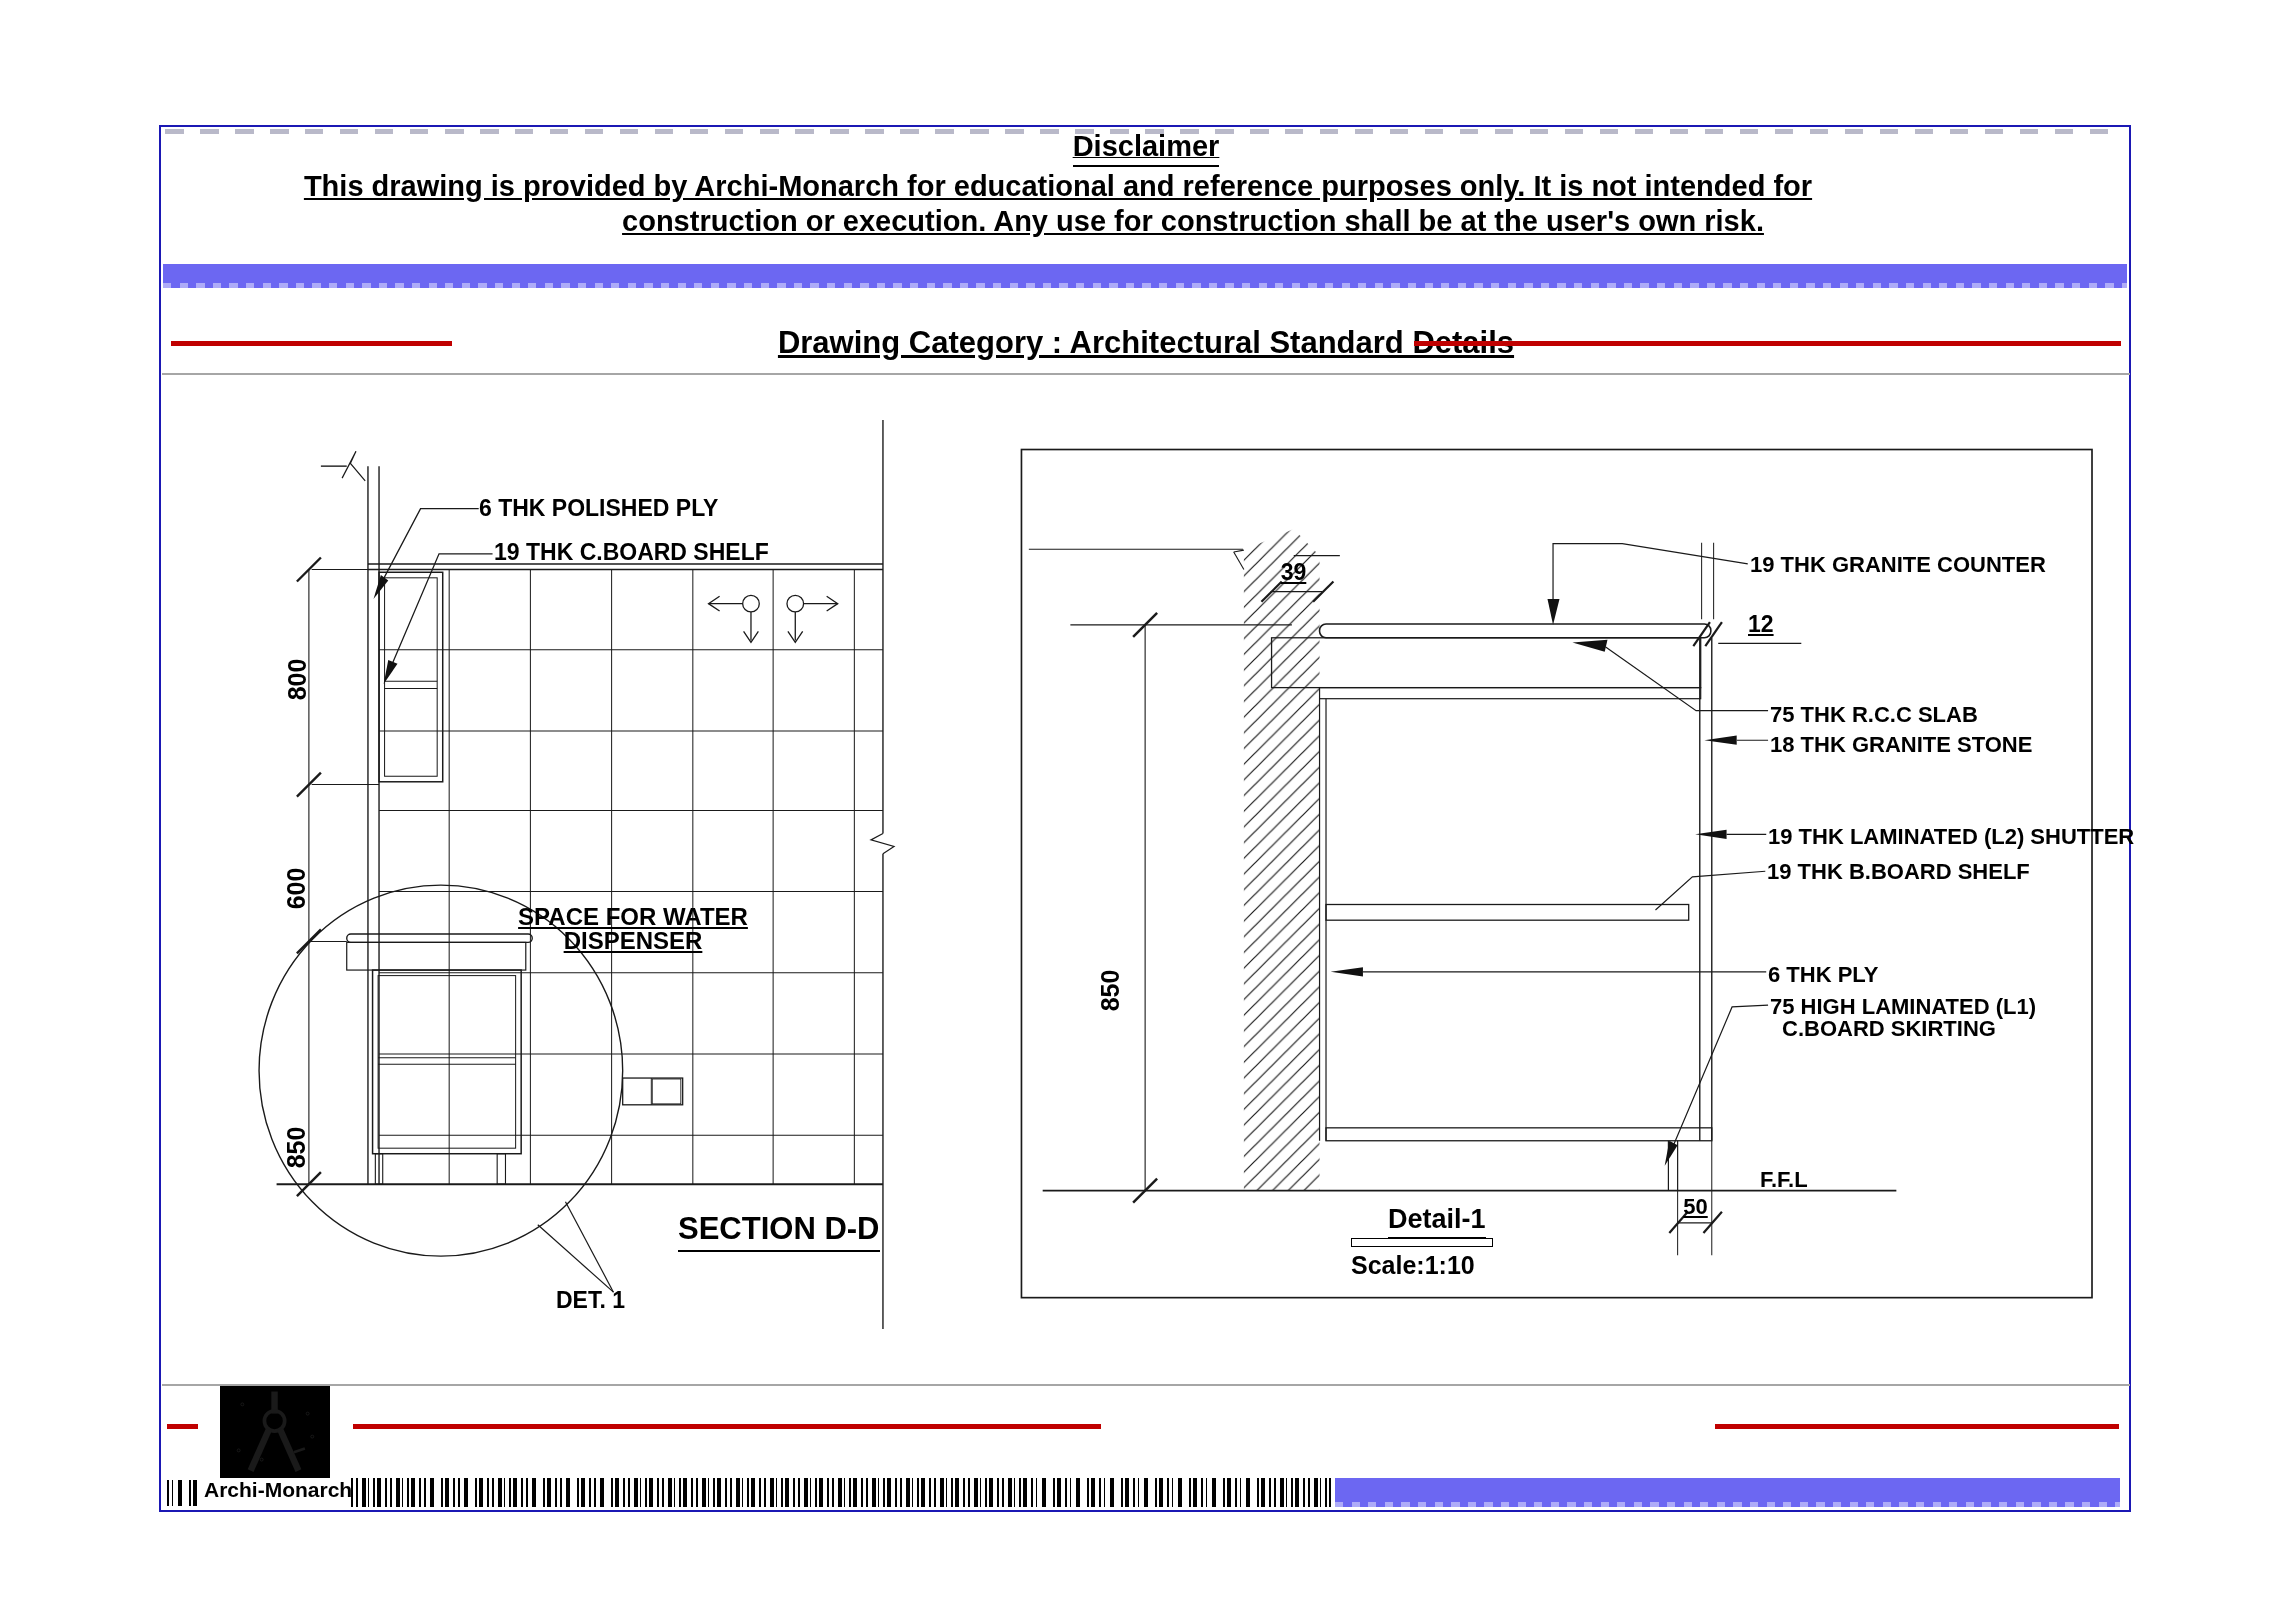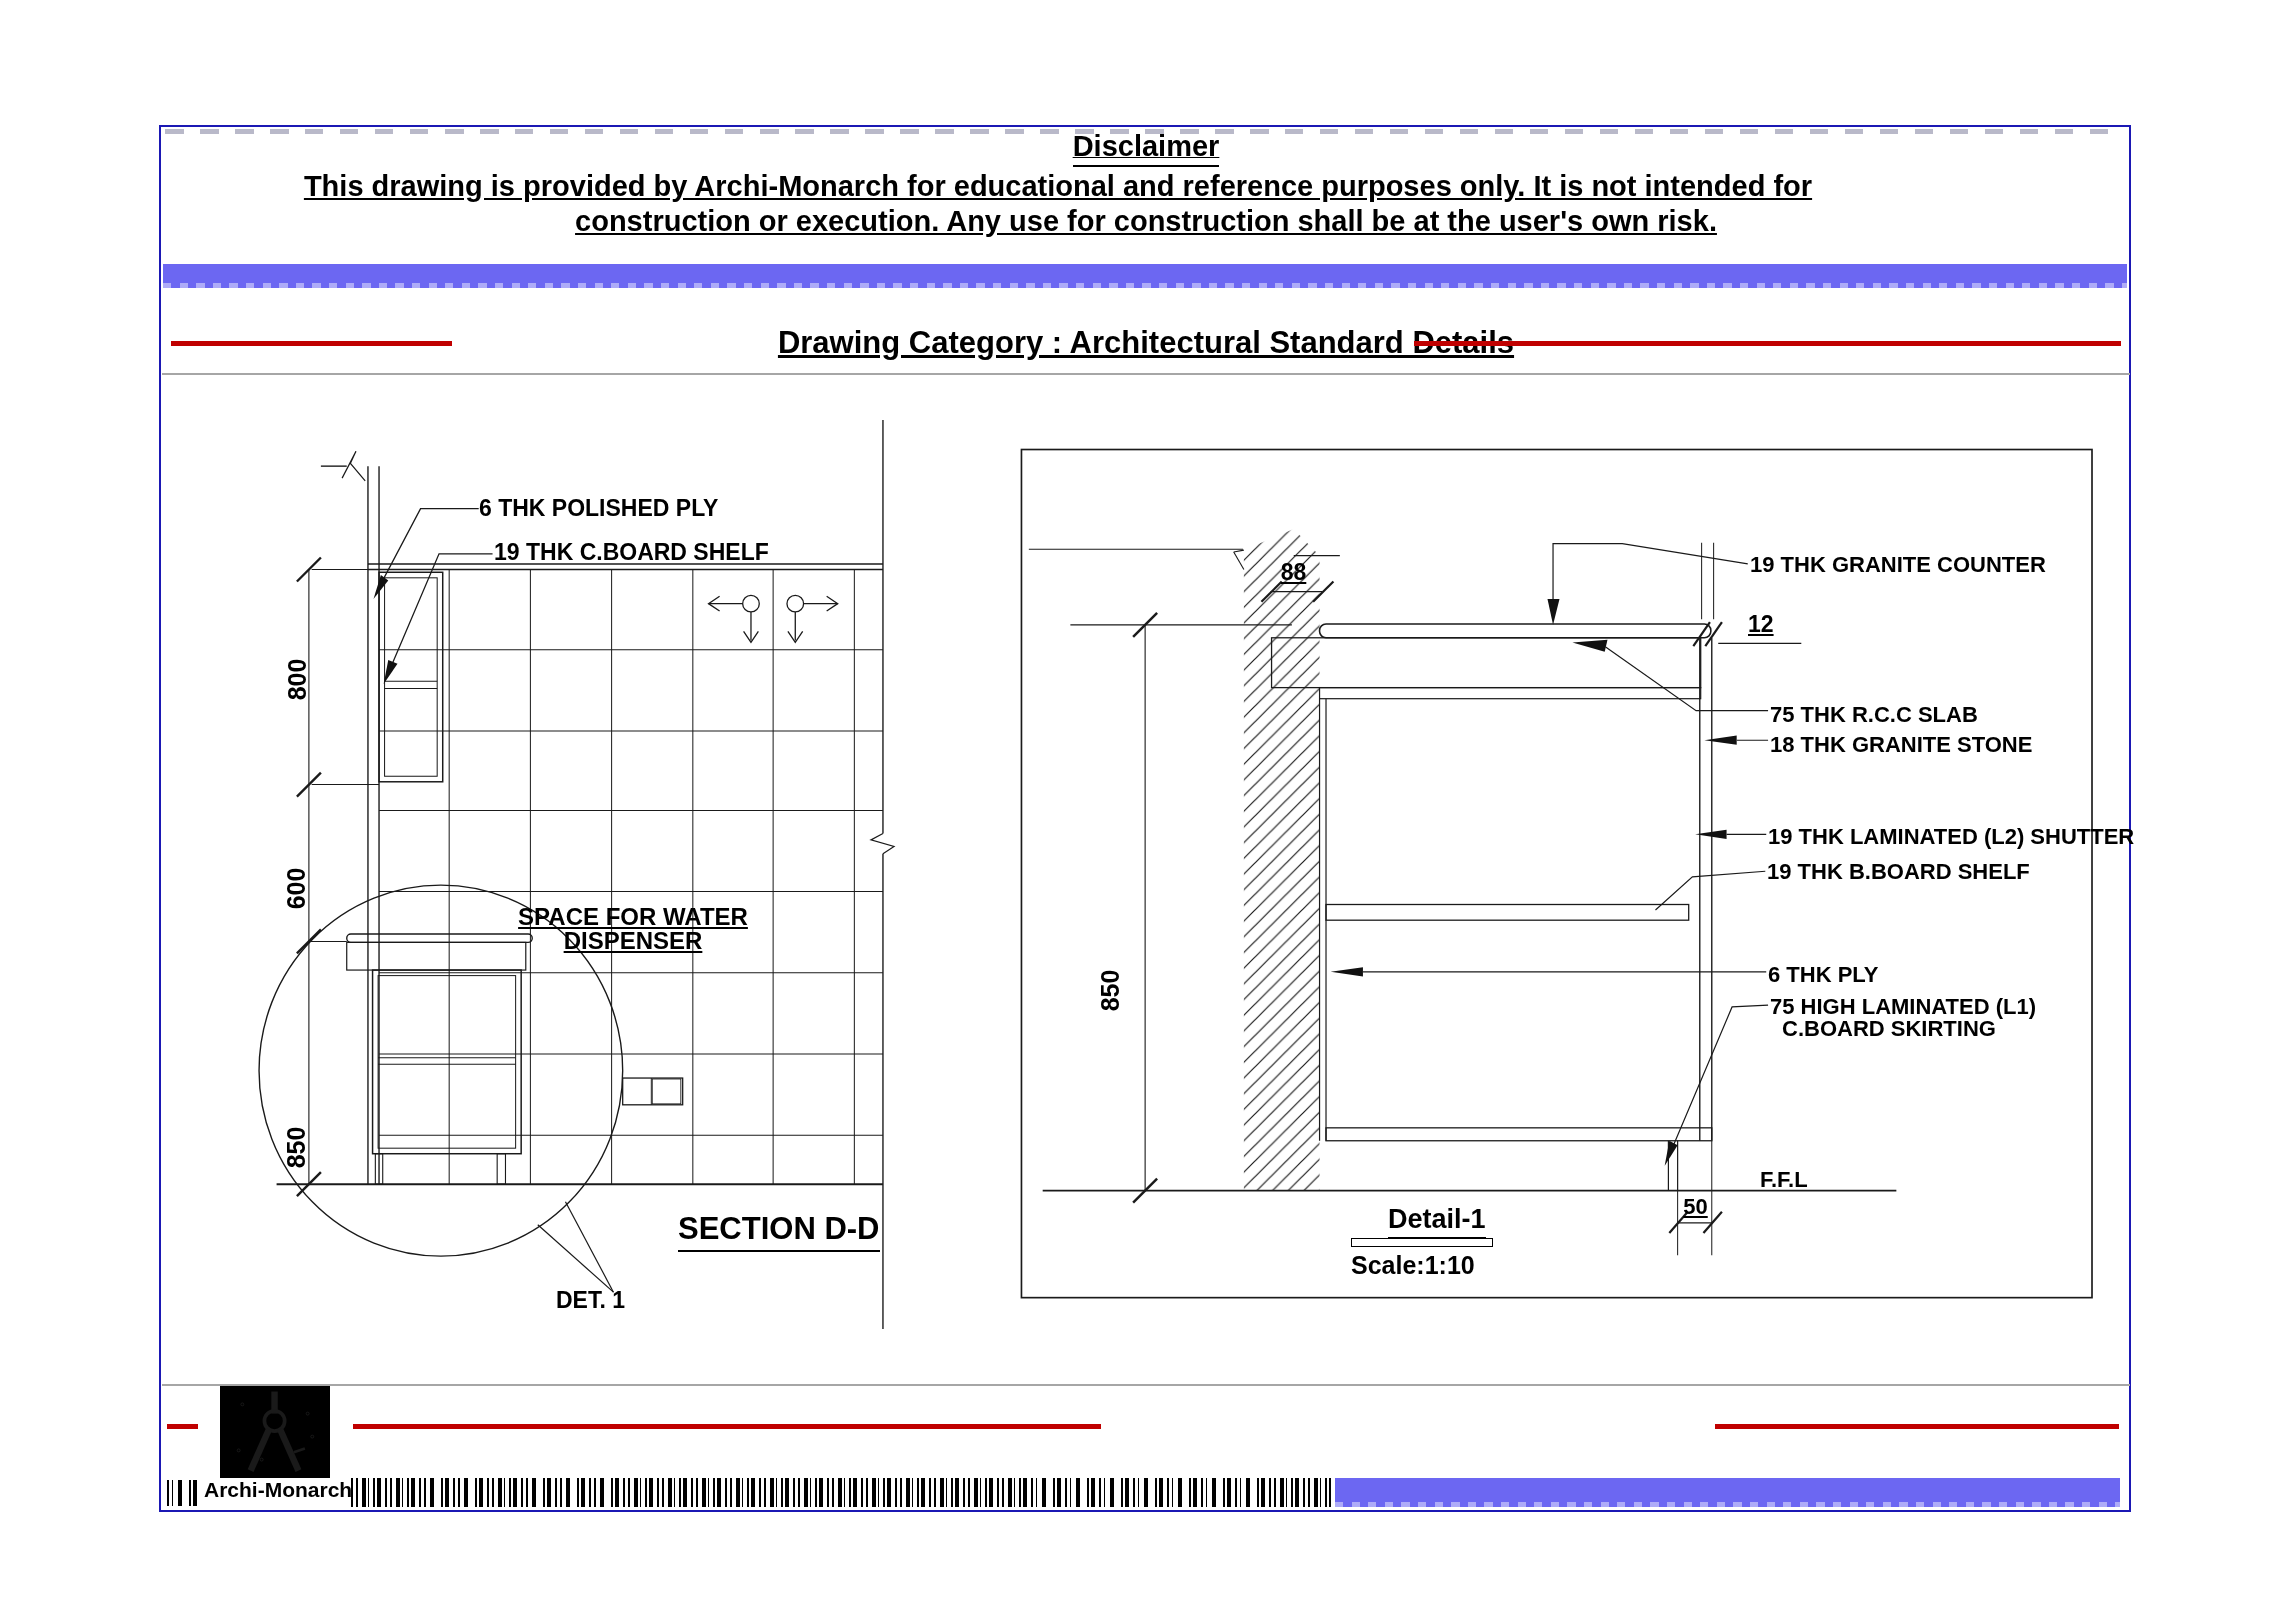--- a/index.html
+++ b/index.html
@@ -37,21 +37,21 @@
 
 <div class="sheet">
 
   <div class="border-frame"></div>
   <div class="dash-strip"></div>
 
   <div class="abs ctr" style="left:162px;top:130px;width:1968px;">
     <span class="b f31 u3">Disclaimer</span>
   </div>
   <div class="abs ctr b f31" style="left:162px;top:170px;width:1792px;">This drawing is provided by Archi-Monarch for educational and reference purposes only. It is not intended for</div>
-  <div class="abs ctr b f31" style="left:162px;top:205px;width:1968px;">construction or execution. Any use for construction shall be at the user's own risk.</div>
+  <div class="abs ctr b f31" style="left:162px;top:205px;width:1968px;padding-left:47px;">construction or execution. Any use for construction shall be at the user's own risk.</div>
 
   <div class="accent-bar" style="left:163px;top:264px;width:1964px;height:24px;">
       <div class="notch"></div>
     </div>
 
   <div class="redline" style="left:171px;top:341px;width:281px;"></div>
   <div class="abs ctr b f34" style="left:162px;top:325px;width:1968px;">Drawing Category : Architectural Standard Details</div>
   <div class="redline" style="left:1414px;top:341px;width:707px;"></div>
   <div class="grayline" style="left:162px;top:373px;width:1968px;"></div>
 
@@ -270,21 +270,21 @@
     <g stroke-width="1.3">
       <line x1="1914" y1="1053" x2="1477" y2="1053"></line>
       <polygon points="1442,1053 1477,1048 1477,1058" fill="#111" stroke="none"></polygon>
     </g>
     <g stroke-width="1.3">
       <polyline points="1916,1089 1877,1091 1813,1242"></polyline>
       <polygon points="1804,1263 1818,1241 1809,1236" fill="#111" stroke="none"></polygon>
     </g>
   </svg>
 
-  <div class="abs ctr b f25" style="left:1277px;top:559px;width:33px;">88</div>
+  <div class="abs ctr b f25" style="left:1277px;top:559px;width:33px;">39</div>
   <div class="abs b f25" style="left:1748px;top:611px;">12</div>
   <div class="dim-v" style="left:1083px;top:976px;">850</div>
   <div class="abs ctr b f24" style="left:1677px;top:1194px;width:37px;">50</div>
 
   <span class="lbl f24" style="left:1750px;top:552px;">19 THK GRANITE COUNTER</span>
   <span class="lbl f24" style="left:1770px;top:702px;">75 THK R.C.C SLAB</span>
   <span class="lbl f24" style="left:1770px;top:732px;">18 THK GRANITE STONE</span>
   <span class="lbl f24" style="left:1768px;top:824px;">19 THK LAMINATED (L2) SHUTTER</span>
   <span class="lbl f24" style="left:1767px;top:859px;">19 THK B.BOARD SHELF</span>
   <span class="lbl f24" style="left:1768px;top:962px;">6 THK PLY</span>

